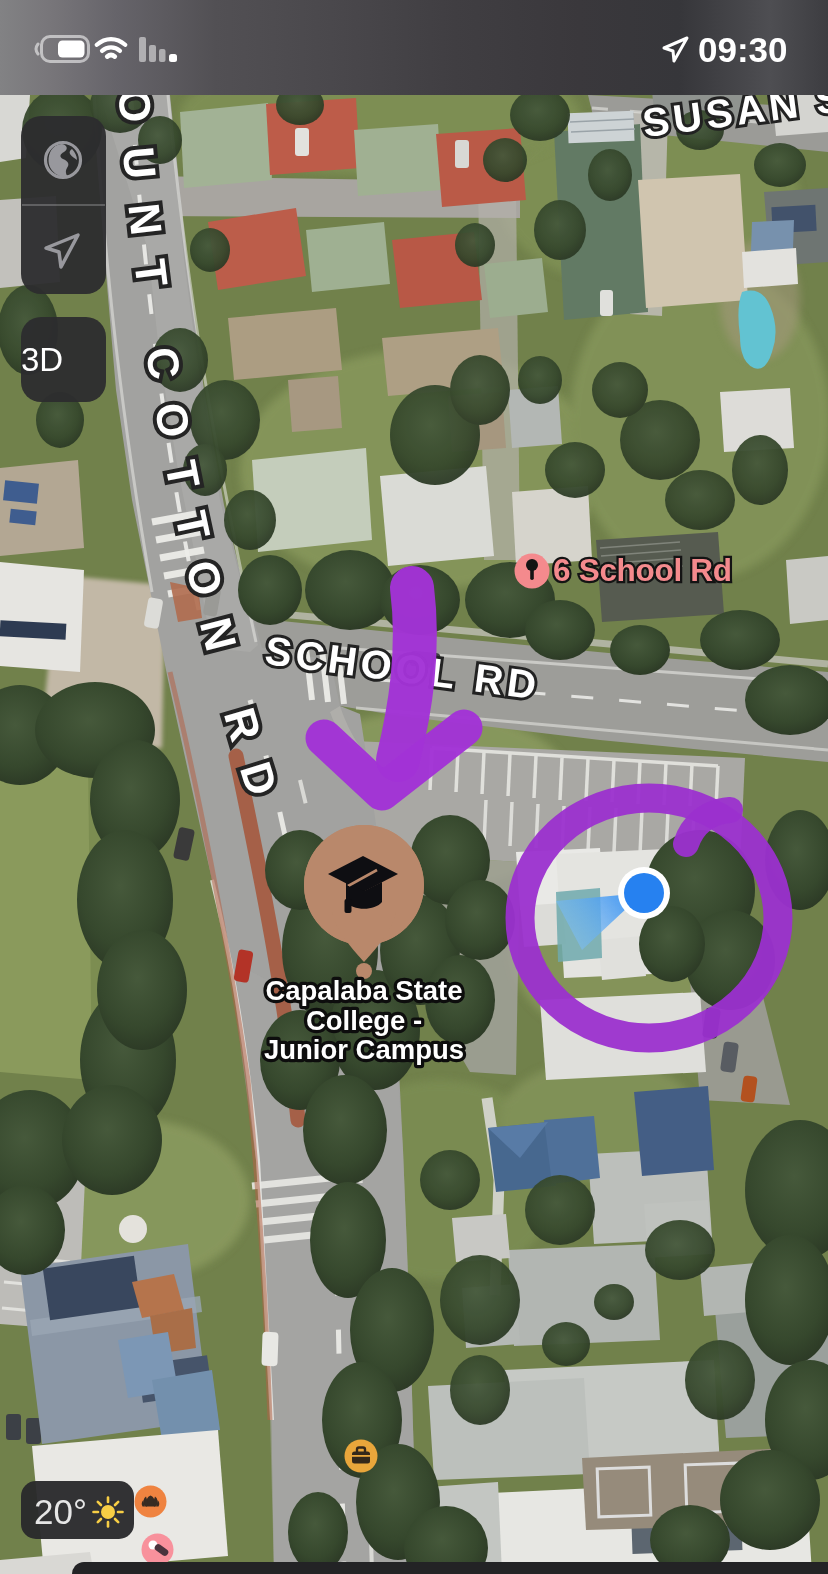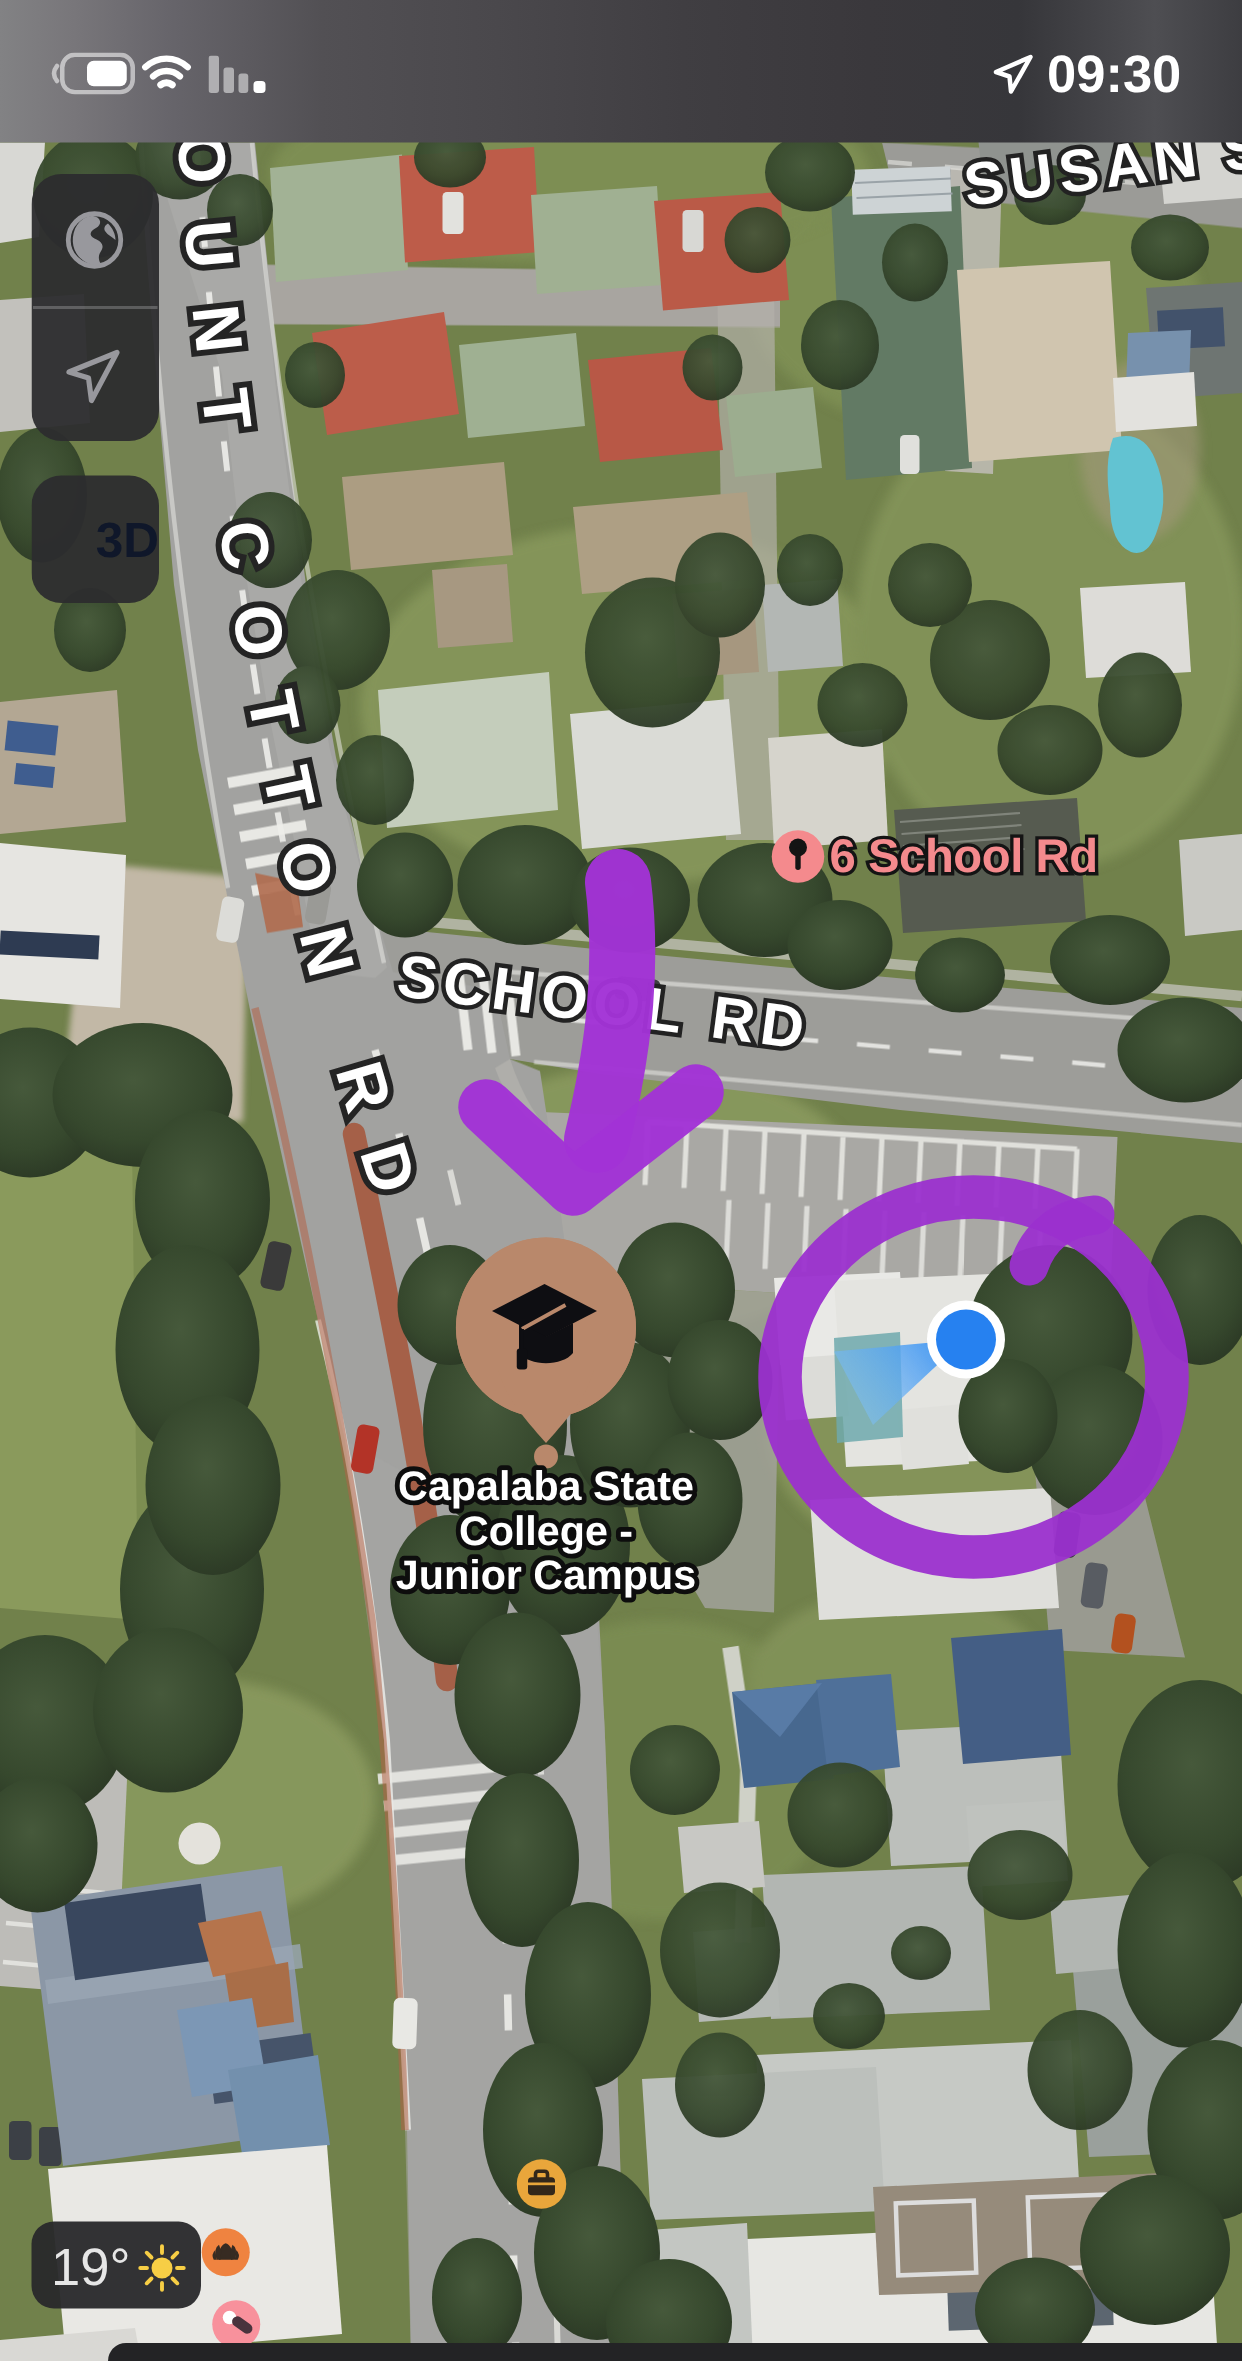--- a/index.html
+++ b/index.html
@@ -532,25 +532,25 @@
 <path d="M 20,5 C 26,6 26,11 22,13 C 18,15 17,18 21,20 C 26,22 28,25 25,29 C 23,32 24,36 26,37.5 C 20,39 13,36 9,30 C 5,24 6,14 11,9 C 14,6 17,5 20,5 Z" fill="#98989d"></path>
 <path d="M 30,10 C 33,13 35,17 35,21 C 33,19 30,18 28,15 C 27,13 28,11 30,10 Z" fill="#98989d"></path>
 </svg>
 
 <svg class="abs" style="left:42px;top:229px" width="42" height="42" viewBox="0 0 42 42">
 <path d="M 36,6 L 19,38 L 17,23 L 4,19 Z" fill="none" stroke="#98989d" stroke-width="3.5" stroke-linejoin="round"></path>
 </svg>
 
 <div class="abs" style="left:21px;top:317px;width:85px;height:85px;background:rgba(44,44,46,0.95);border-radius:20px;"></div>
 
-<div class="abs" style="left:21px;top:341px;width:85px;text-align:right;font-size:33px;font-weight:bold;color:#0f172a;">3D</div>
+<div class="abs" style="left:21px;top:341px;width:85px;text-align:left;font-size:33px;font-weight:normal;color:#ffffff;">3D</div>
 
 <div class="abs" style="left:21px;top:1481px;width:113px;height:58px;background:rgba(40,40,42,0.95);border-radius:15px;"></div>
 
-<div class="abs" style="left:34px;top:1492px;font-size:35px;color:#e6e6e6;">19°</div>
+<div class="abs" style="left:34px;top:1492px;font-size:35px;color:#e6e6e6;">20°</div>
 
 <svg class="abs" style="left:92px;top:1496px" width="32" height="32" viewBox="0 0 32 32">
 <circle cx="16" cy="16" r="7" fill="#f7ce45"></circle>
 <g stroke="#f7ce45" stroke-width="2.6" stroke-linecap="round">
 <line x1="16" y1="1.5" x2="16" y2="6"></line>
         <line x1="16" y1="26" x2="16" y2="30.5"></line>
 <line x1="1.5" y1="16" x2="6" y2="16"></line>
         <line x1="26" y1="16" x2="30.5" y2="16"></line>
 <line x1="5.8" y1="5.8" x2="9" y2="9"></line>
         <line x1="23" y1="23" x2="26.2" y2="26.2"></line>

